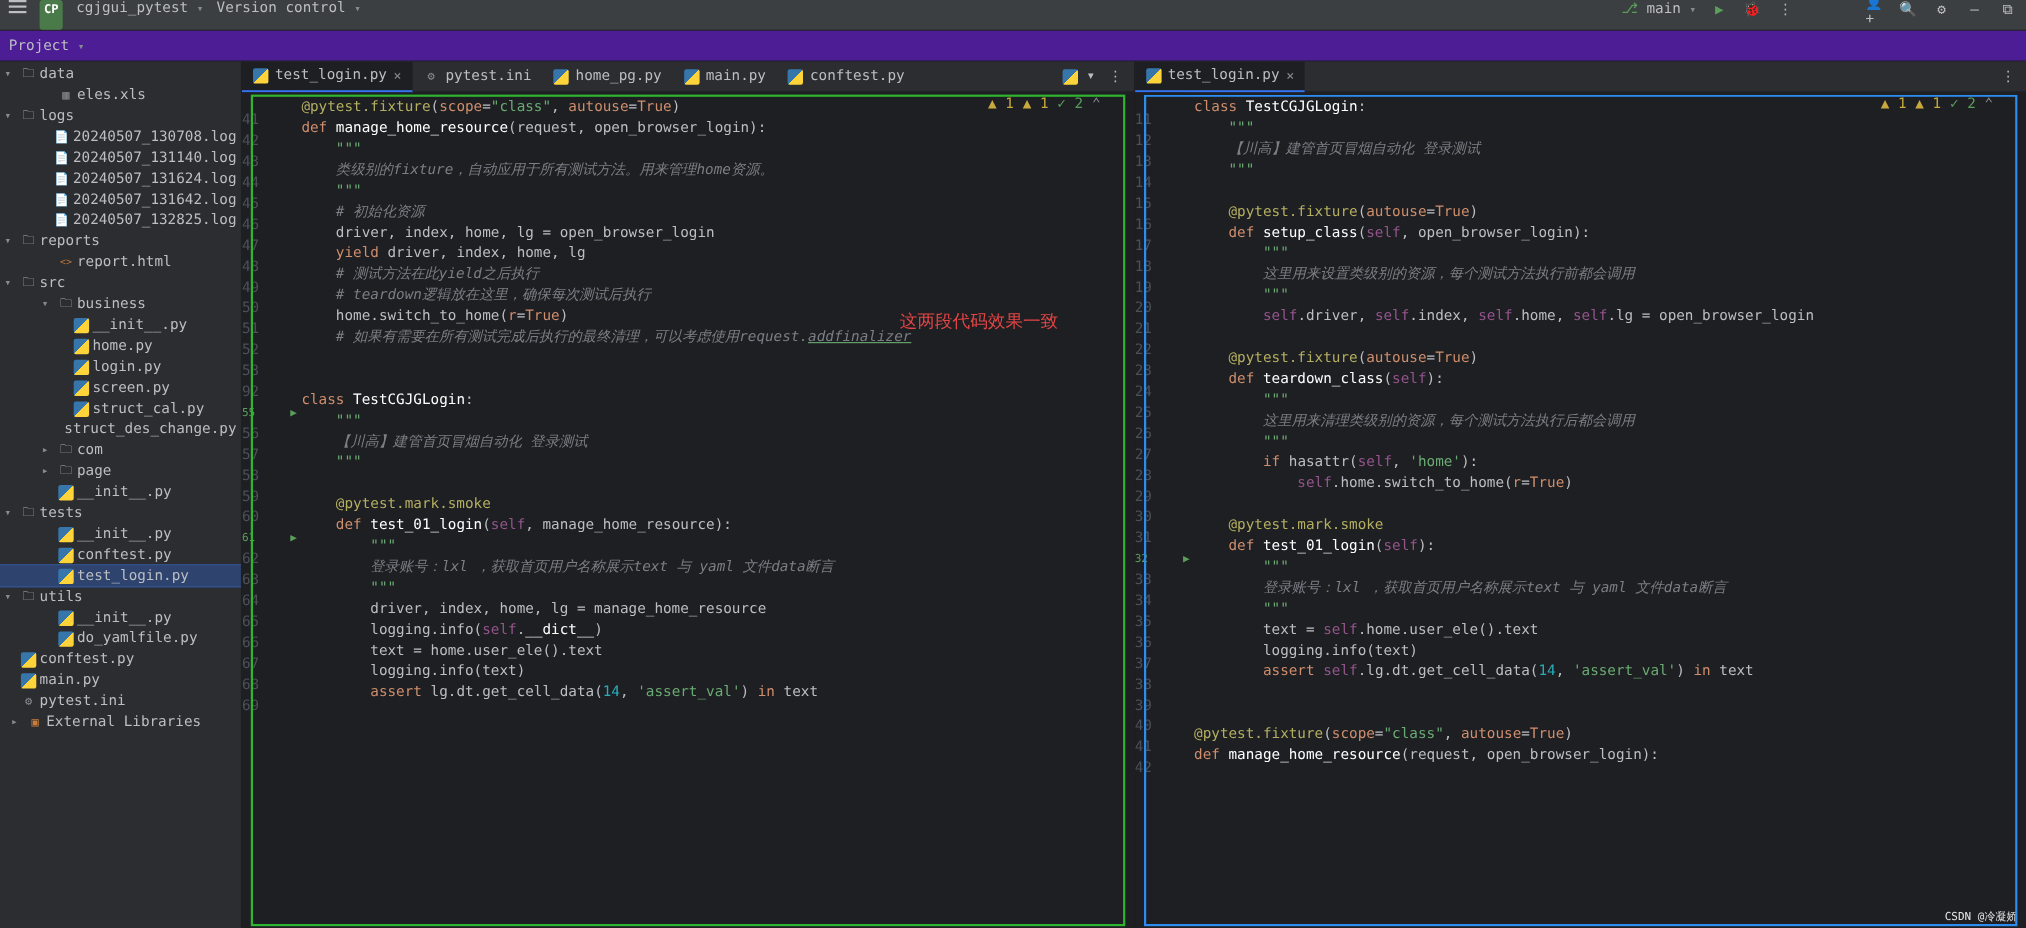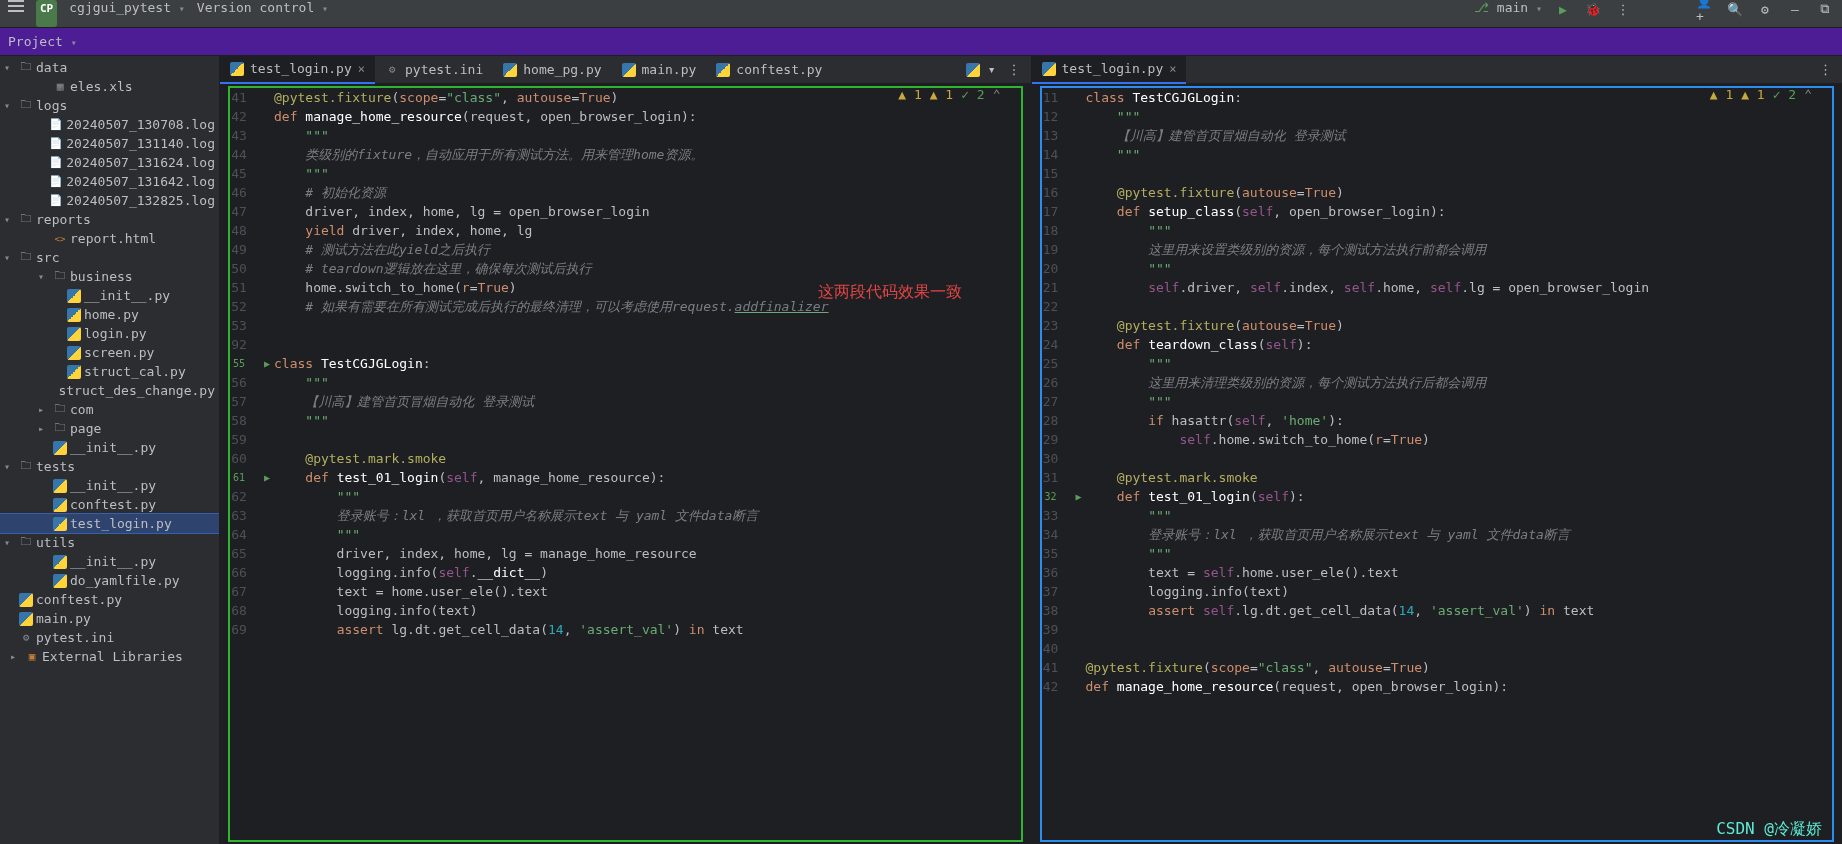--- a/index.html
+++ b/index.html
@@ -44,21 +44,21 @@
 .ico-libs::before{content:'▣'}
 .split-editors{flex:1;display:flex}
 .editor-pane{flex:1;display:flex;flex-direction:column;border-right:1px solid #1e1f22;position:relative}
 .tabs-bar{height:28px;background:#2b2d30;display:flex;align-items:center;border-bottom:1px solid #1e1f22;padding-right:4px}
 .etab{display:flex;align-items:center;padding:0 10px;height:28px;gap:6px;cursor:pointer;color:#bcbec4;font-size:13px}
 .etab.active{background:#1e1f22;border-bottom:2px solid #3574f0}
 .etab .close{color:#868a91;font-size:12px}
 .tab-spacer{flex:1}
 .tab-menu{color:#bcbec4;padding:0 6px;cursor:pointer}
 .code-area{flex:1;display:flex;background:#1e1f22;position:relative;overflow:hidden}
-.gutter{width:46px;background:#1e1f22;color:#4b5059;text-align:center;padding-right:8px;line-height:19px;padding-top:4px;font-size:12px;user-select:none}
+.gutter{width:46px;background:#1e1f22;color:#4b5059;text-align:left;padding-right:8px;line-height:19px;padding-top:16px;font-size:12px;user-select:none}
 .gutter .run-g{color:#5a9e5a;font-size:10px;position:relative}
 .gutter .run-g::after{content:'▶';position:absolute;right:-12px}
 .code-body{flex:1;padding:4px 8px;line-height:19px;font-size:13px;white-space:pre;overflow:auto;color:#bcbec4}
 .badge-row{position:absolute;top:3px;right:30px;display:flex;gap:8px;align-items:center;font-size:12px;z-index:5}
 .badge-w{color:#c7a93d}
 .badge-w::before{content:'▲ '}
 .badge-c{color:#5a9e5a}
 .badge-c::before{content:'✓ '}
 .badge-up{color:#868a91;cursor:pointer}
 .kw{color:#cf8e6d}
@@ -67,21 +67,21 @@
 .str{color:#6aab73}
 .cmt{color:#7a7e85;font-style:italic}
 .num{color:#2aacb8}
 .dec{color:#b3ae60}
 .param{color:#cf8e6d}
 .def{color:#cf8e6d}
 .underline{text-decoration:underline;text-decoration-color:#6aab73}
 .box-green{position:absolute;left:8px;right:8px;top:2px;bottom:2px;border:2px solid #2fb52f;pointer-events:none;z-index:3}
 .box-blue{position:absolute;left:8px;right:8px;top:2px;bottom:2px;border:2px solid #2d8cf0;pointer-events:none;z-index:3}
 .annotation{position:absolute;color:#e24545;font-size:16px;z-index:10;font-weight:400;pointer-events:none}
-.watermark{position:fixed;bottom:4px;right:20px;color:#5eead4;font-size:16px}
+.watermark{position:fixed;bottom:4px;right:8px;color:#e5e5e5;font-size:10px}
 </style>
 </head>
 <body>
 
 <div class="top-bar">
   <div class="hamburger">
       <span></span>
       <span></span>
       <span></span>
     </div>

